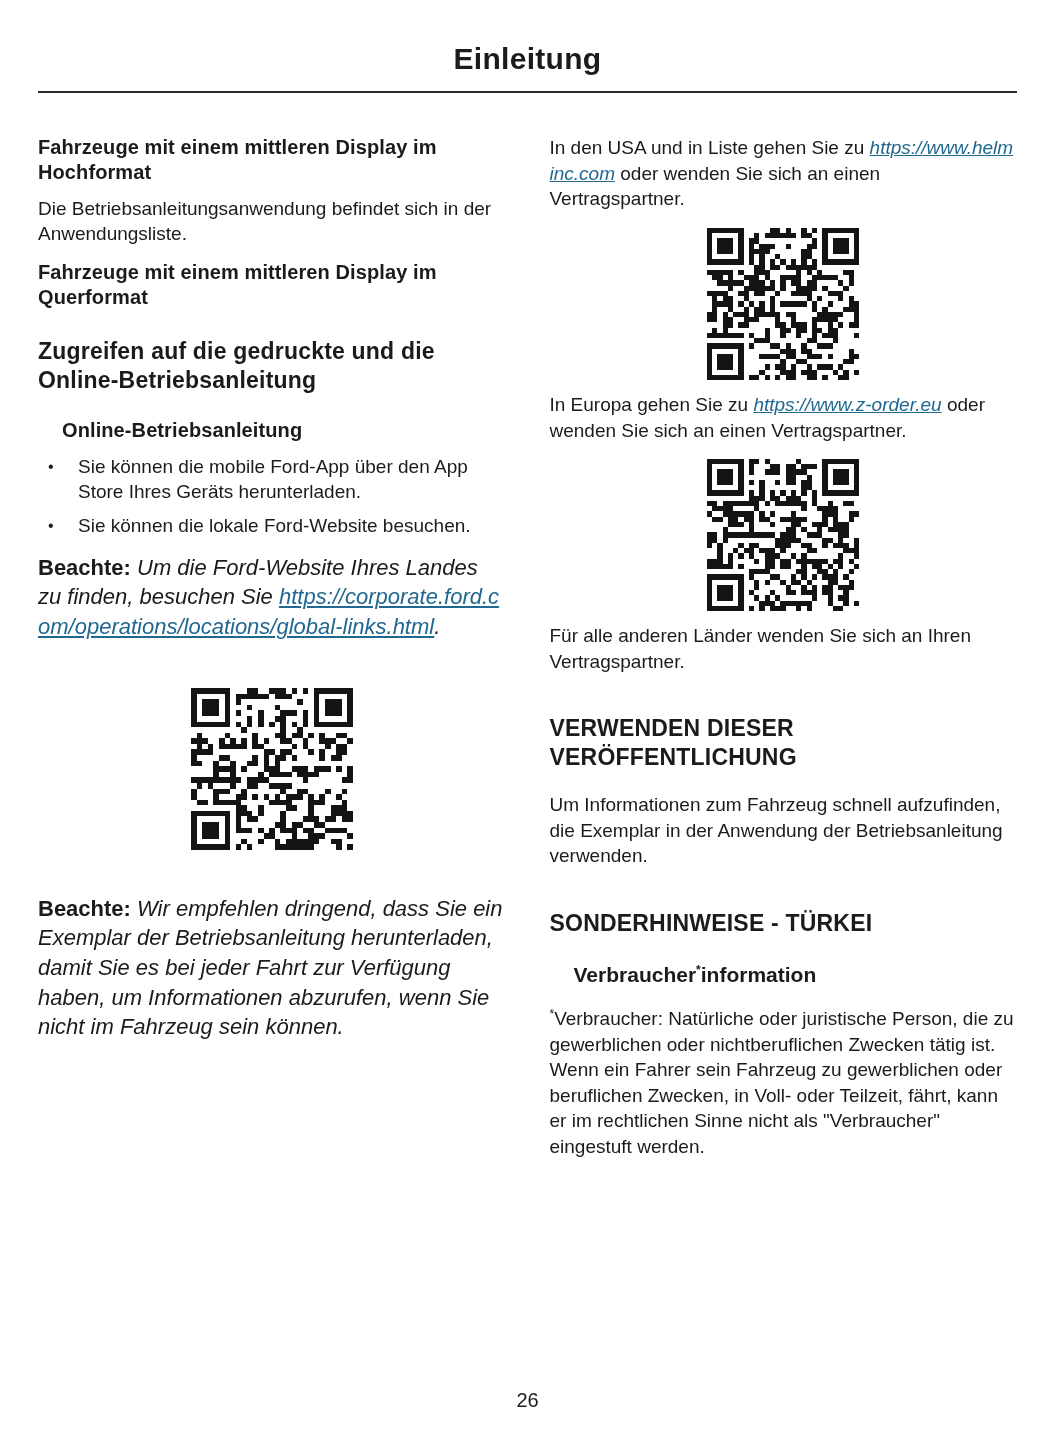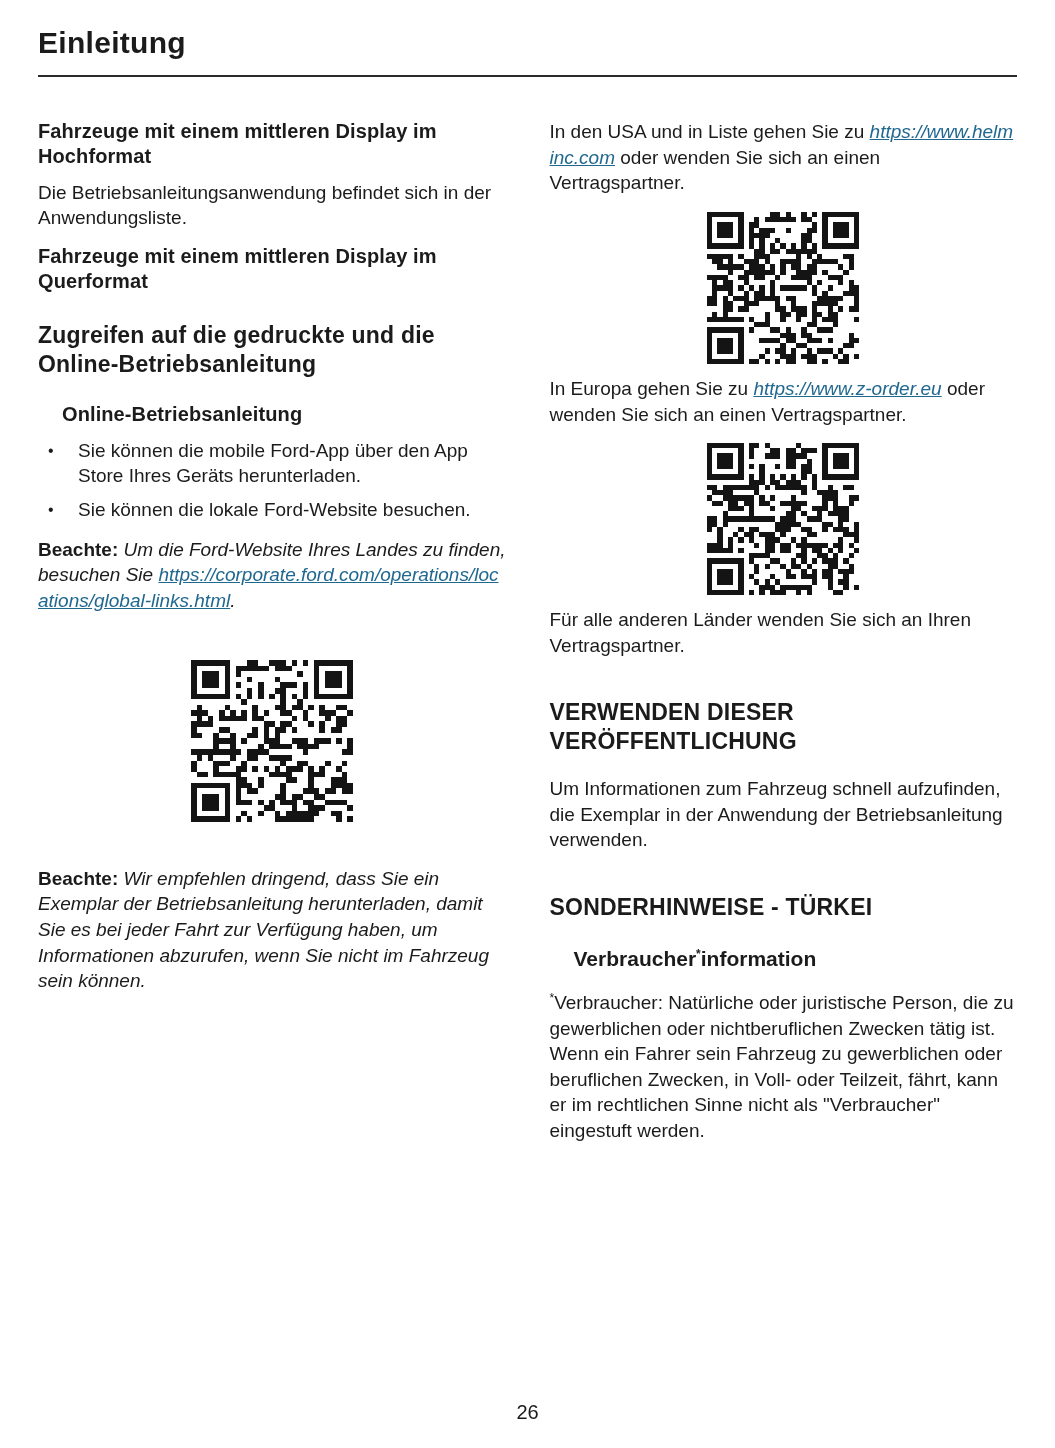--- a/index.html
+++ b/index.html
@@ -7,35 +7,36 @@
   body {
     width:1055px; height:1448px;
     font-family:"Liberation Sans", sans-serif;
     color:#1b1b1b;
     position:relative;
     overflow:hidden;
   }
   .page { padding:26px 38px 0 38px; height:100%; position:relative; }
 
   .title {
-    text-align:left;
+    text-align:center;
     font-size:30px;
     font-weight:700;
     letter-spacing:0.3px;
+    margin-top:16px;
   }
   .rule { border-bottom:2px solid #2a2a2a; margin-top:15px; }
 
   .cols { display:flex; gap:44px; margin-top:42px; }
   .col { flex:1; min-width:0; }
 
   .h-section { font-size:20px; font-weight:700; line-height:1.27; margin-bottom:10px; letter-spacing:0.1px; }
   .h-big { font-size:23px; font-weight:700; line-height:1.25; letter-spacing:0.2px; }
   .h-sub { font-size:21px; font-weight:700; line-height:1.25; }
   .body-text { font-size:19px; line-height:1.35; }
-  .note { font-size:19px; line-height:1.35; font-style:italic; }
+  .note { font-size:22px; line-height:1.35; font-style:italic; }
   .note .note-label { font-style:normal; font-weight:700; }
 
   .mt10 { margin-top:10px; }
   .mt14 { margin-top:14px; }
   .mt18 { margin-top:18px; }
   .mt20 { margin-top:20px; }
   .mt22 { margin-top:13px; }
   .mt24 { margin-top:24px;margin-left:24px; }
   .mt26 { margin-top:26px; }
   .mt40 { margin-top:40px; }
@@ -57,21 +58,21 @@
   .qr svg rect { fill:#141414; }
   .qr-left { margin:46px auto 44px auto; }
   .qr-left svg { width:162px; height:162px; }
   .qr-right { margin:16px auto 12px auto; }
   .qr-right svg { width:152px; height:152px; }
 
   sup { font-size:12px; vertical-align:super; line-height:0; }
 
   .footer {
     position:absolute;
-    left:0; bottom:24px;
+    left:0; bottom:36px;
     width:100%;
     text-align:center;
     font-size:20px;
     color:#1b1b1b;
   }
 </style>
 </head>
 <body>
 
 <div class="page">

